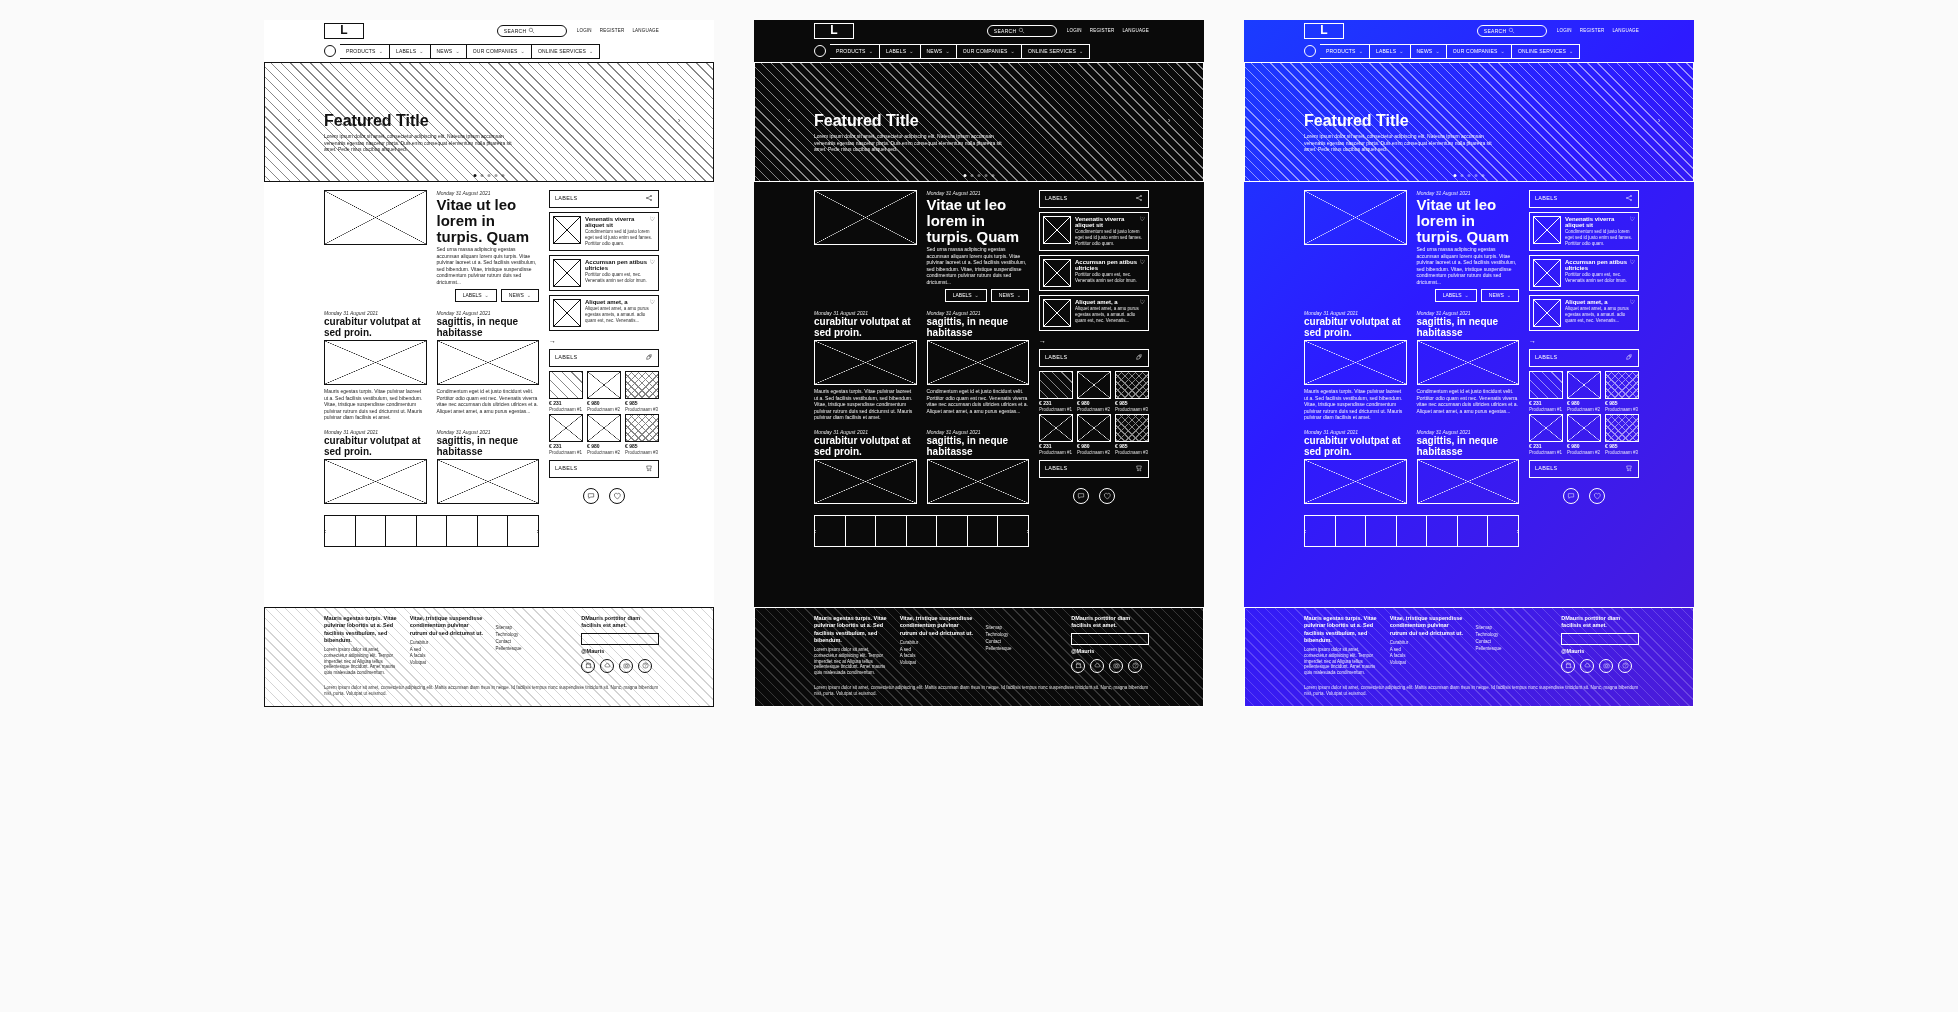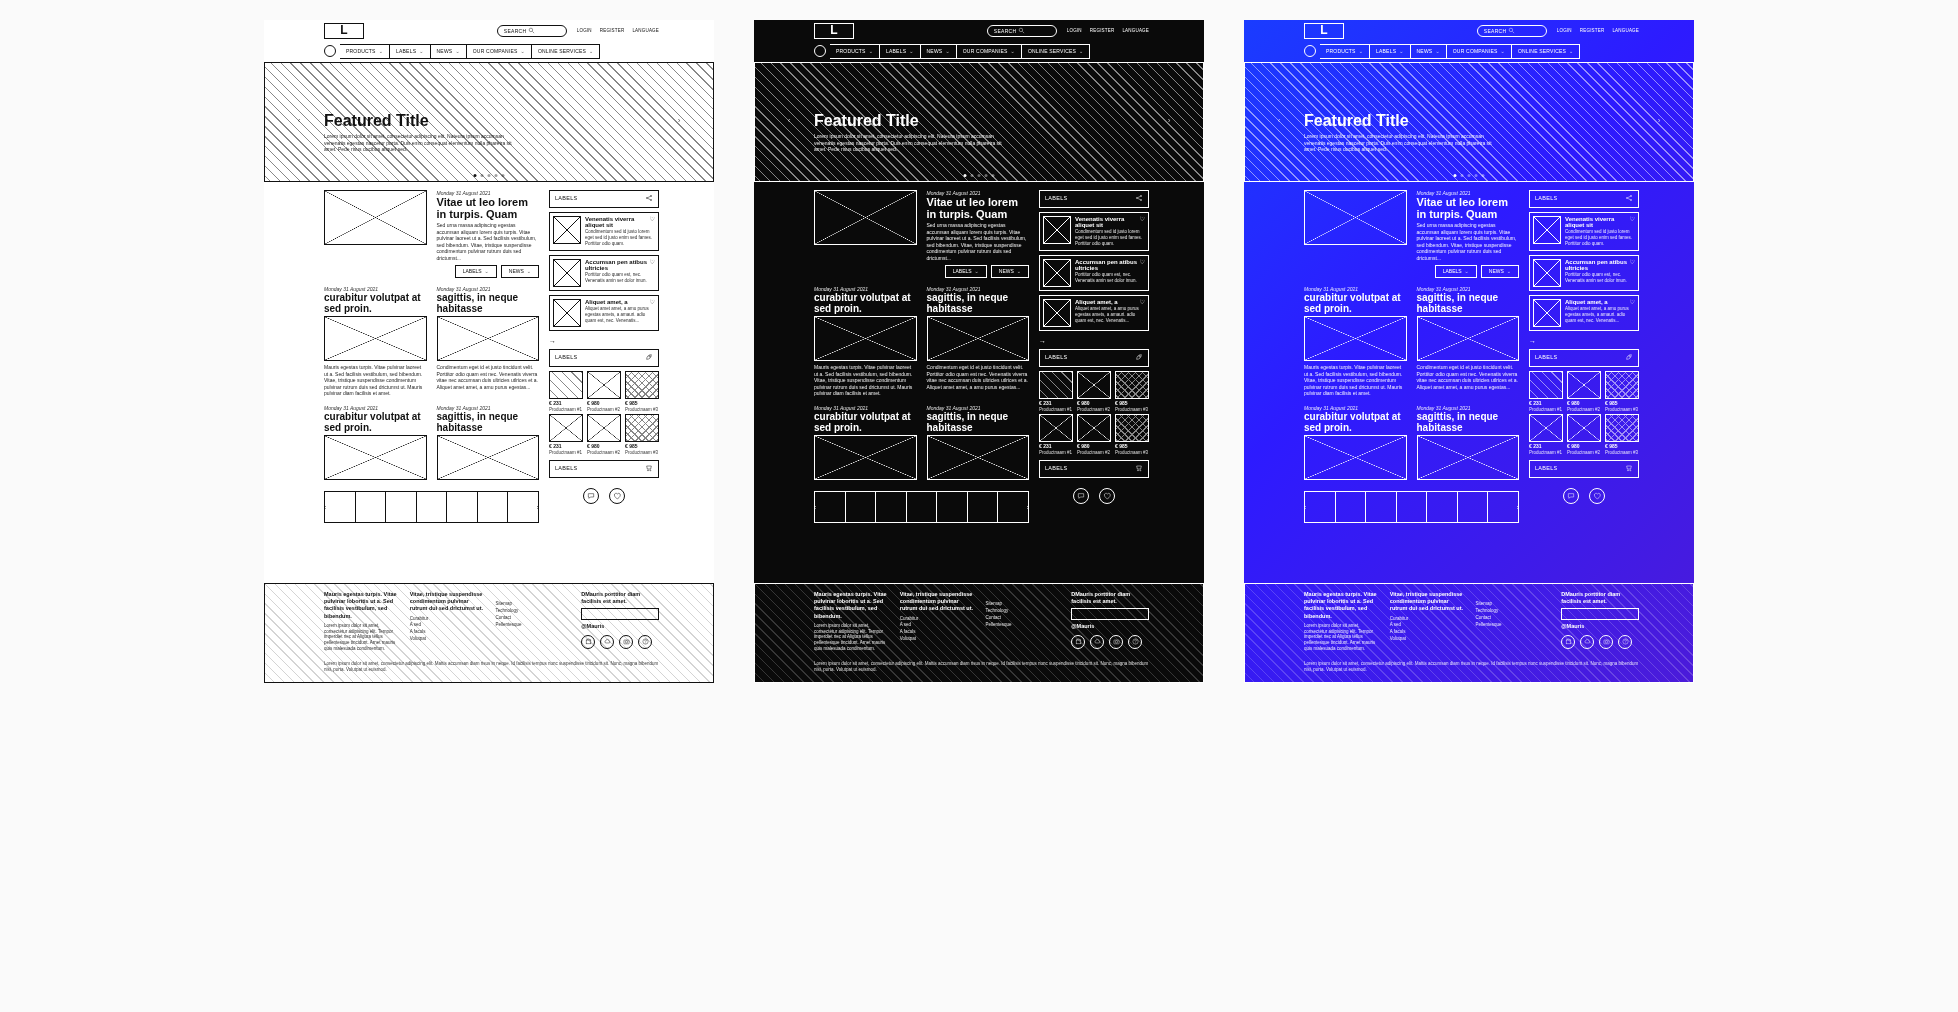--- a/index.html
+++ b/index.html
@@ -82,21 +82,21 @@
 .ca-left { left:30px; } .ca-right { right:30px; }
 .dots { position:absolute; bottom:5px; left:50%; transform:translateX(-50%);
   display:flex; gap:4px; z-index:3; }
 .dots span { width:3px; height:3px; border-radius:50%; background:var(--fg); opacity:.4; }
 .dots span.on { opacity:1; }
 
 .body { padding:8px 55px 0 60px; display:grid;
   grid-template-columns: 1fr 1fr 110px; gap:8px 10px; }
 
 .date { font-size:5px; font-style:italic; opacity:.9; }
-.art h2 { font-size:11px; font-weight:800; line-height:1.05; margin:1px 0 2px; }
+.art h2 { font-size:15px; font-weight:800; line-height:1.05; margin:1px 0 2px; }
 .art p { font-size:5px; opacity:.95; }
 .art .phx { width:100%; height:55px; margin-bottom:3px; }
 .art.big .phx { height:55px; }
 .art.big { grid-column:1; }
 .art.bigtxt { grid-column:2; }
 .tagrow { display:flex; justify-content:flex-end; gap:4px; margin-top:4px; }
 .tag { border:1px solid var(--line); padding:2px 7px; font-size:5px; display:flex; gap:3px; align-items:center; }
 
 .art.half h2 { font-size:10px; }
 .art.half .phx { height:45px; }

